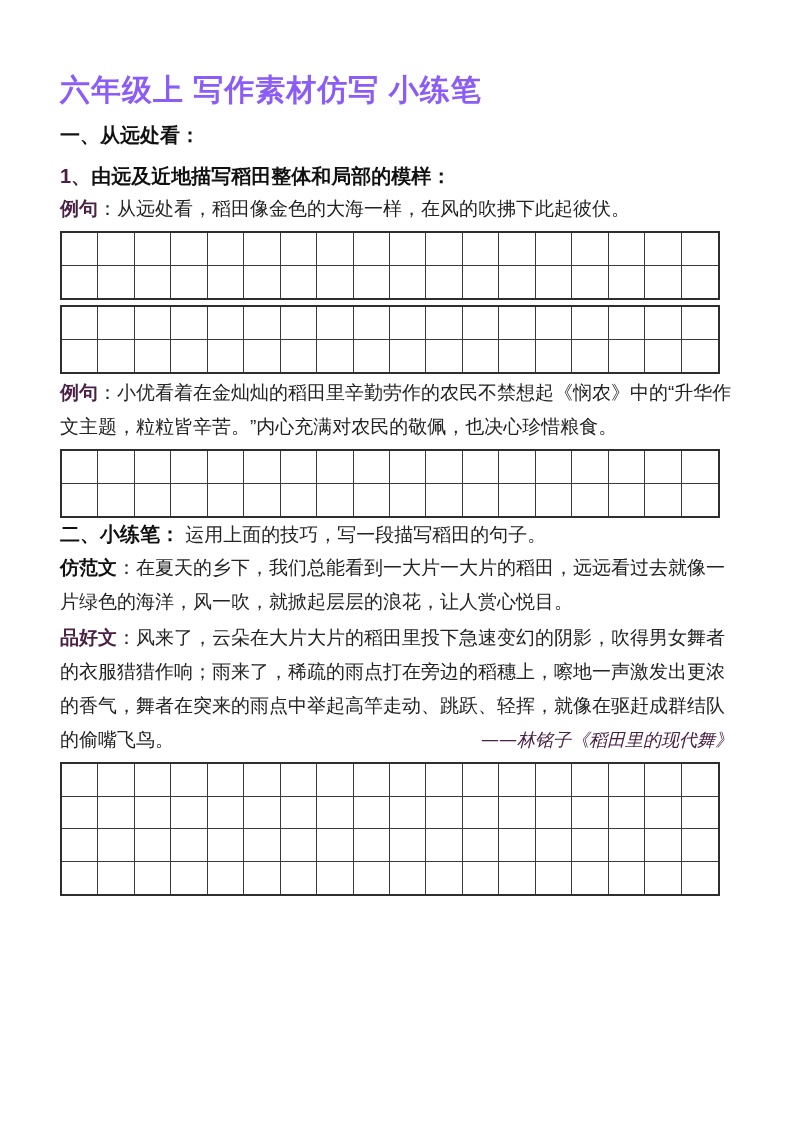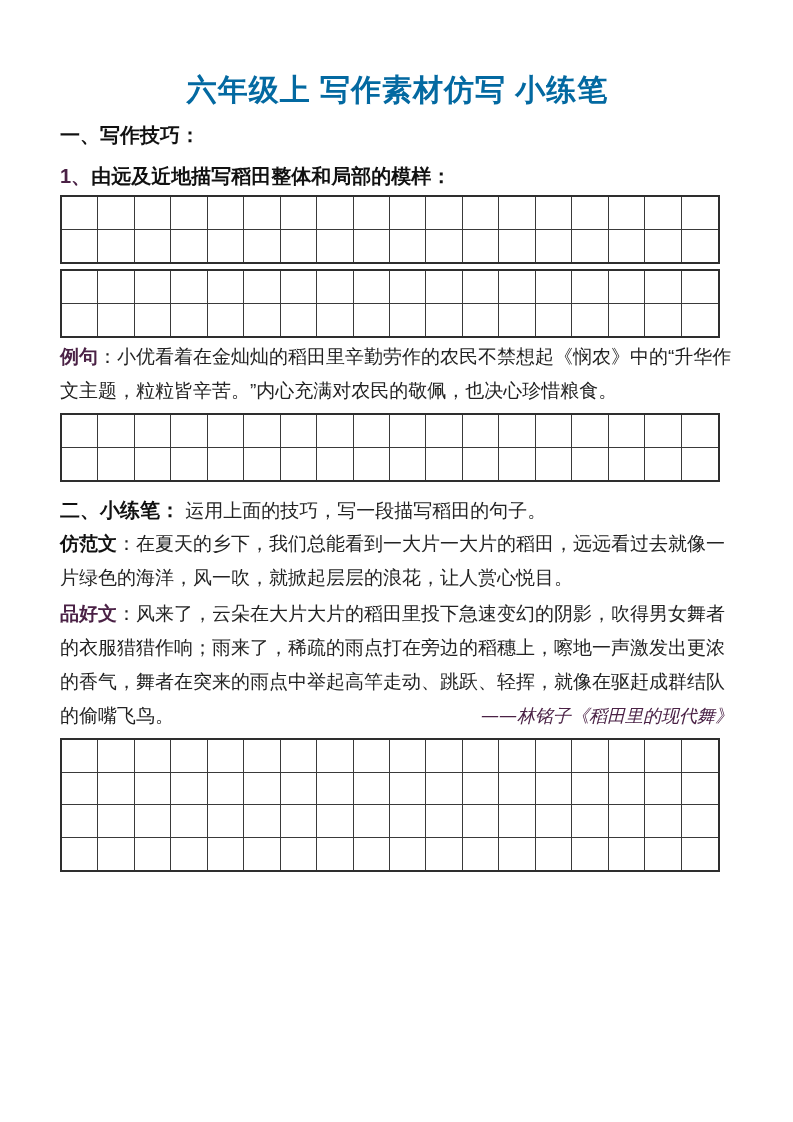--- a/index.html
+++ b/index.html
@@ -9,26 +9,25 @@
     width: 793px;
     height: 1122px;
     margin: 0 auto;
     background: #ffffff;
     font-family: "Liberation Sans", "DejaVu Sans", sans-serif;
     color: #1f1f1f;
     padding: 70px 58px 0 60px;
     overflow: hidden;
   }
   .title {
-    text-align: center;
     font-size: 30px;
     font-weight: bold;
     line-height: 39px;
     letter-spacing: 1px;
-    color: #0369a1;
+    color: #8b5cf6;
   }
   .sec-heading {
     font-size: 20px;
     font-weight: bold;
     color: #111111;
     margin-top: 12px;
     line-height: 28px;
   }
   .tip-heading {
     font-size: 20px;
@@ -65,33 +64,34 @@
     border: 2px solid #2e2e2e;
     margin-top: 5px;
     background: #ffffff;
   }
   .wgrid .cell {
     height: 32.5px;
     border-right: 1.5px solid #3a3a3a;
     border-bottom: 1.5px solid #3a3a3a;
   }
   .heading-tail { font-weight: normal; color: #232323; font-size: 19px; }
-  .mt-sec { margin-top: 14px; }
+  .mt-sec { margin-top: 2px; }
 </style>
 </head>
 <body>
 
 <div class="page">
 
   <div class="title">六年级上 写作素材仿写 小练笔</div>
 
-  <div class="sec-heading">一、写作技巧：</div>
+  <div class="sec-heading">一、从远处看：</div>
 
   <div>
     <div class="tip-heading"><span class="tip-num">1、</span><span>由远及近地描写稻田整体和局部的模样：</span></div>
+    <div class="body-line"><span class="accent-label">例句</span><span>：</span><span>从远处看，稻田像金色的大海一样，在风的吹拂下此起彼伏。</span></div>
     <div class="wgrid" style="grid-template-columns: repeat(18, 1fr);">
         <div class="cell"></div>
         <div class="cell"></div>
         <div class="cell"></div>
         <div class="cell"></div>
         <div class="cell"></div>
         <div class="cell"></div>
         <div class="cell"></div>
         <div class="cell"></div>
         <div class="cell"></div>

